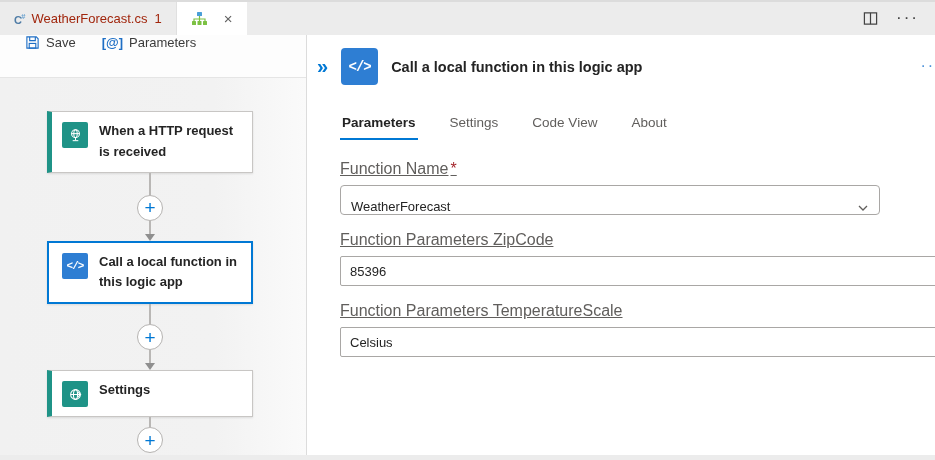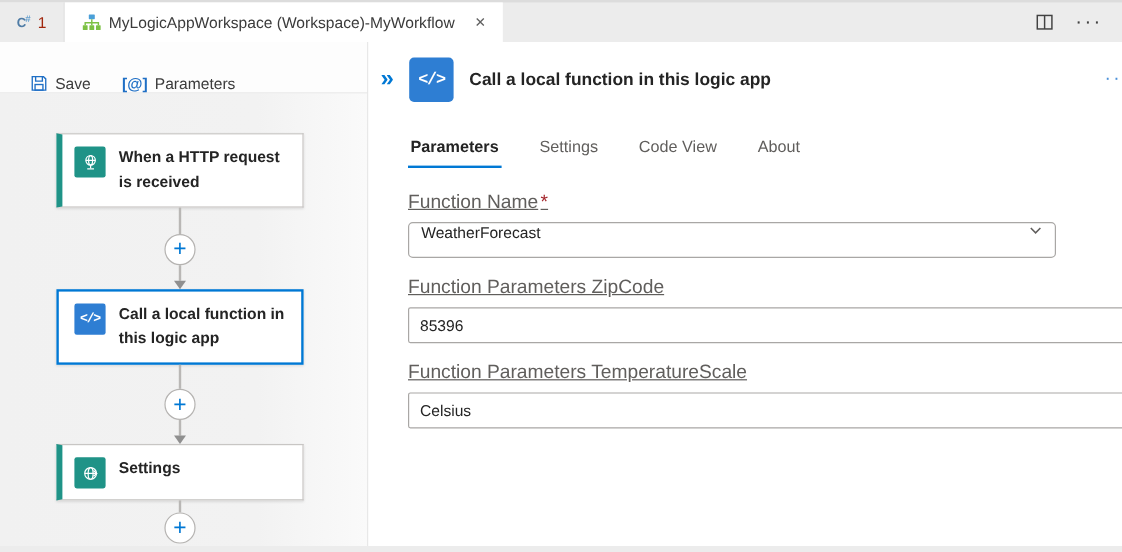--- a/index.html
+++ b/index.html
@@ -33,21 +33,21 @@
 
   
   .editor { display: flex; height: 420px; }
 
   
   .designer {
     width: 307px; min-width: 307px; border-right: 1px solid #dcdcdc;
     display: flex; flex-direction: column; background: #fff;
   }
   .toolbar {
-    height: 43px; display: flex; align-items: flex-end; gap: 26px;
+    height: 43px; display: flex; align-items: flex-start; gap: 26px;
     padding-left: 25px; border-bottom: 1px solid #e5e5e5; background: #fdfdfd;
   }
   .toolbar .tbtn { display: flex; align-items: center; gap: 6px; color: #3b3b3b; cursor: pointer; font-size: 13px; }
   .toolbar .tico { color: #1f6fc5; font-size: 13px; font-weight: 600; display: inline-flex; }
   .canvas {
     flex: 1; background: linear-gradient(90deg, #f1f1f1 0%, #f2f2f2 70%, #fafafa 100%);
     overflow: hidden;
   }
   .flow-col { width: 206px; margin-left: 47px; padding-top: 33px; display: flex; flex-direction: column; align-items: center; }
 
@@ -94,53 +94,53 @@
   .ptabs { display: flex; gap: 30px; margin: 14px 0 0 33px; }
   .ptab { font-size: 13.5px; color: #605e5c; padding: 6px 2px 8px; cursor: pointer; border-bottom: 2px solid transparent; }
   .ptab.active { color: #242424; font-weight: 700; border-bottom: 2px solid #0078d4; }
 
   .pform { margin: 20px 0 0 33px; }
   .field { margin-bottom: 16px; }
   .flabel { font-size: 16px; color: #605e5c; margin-bottom: 7px; text-decoration: underline; }
   .flabel .req { color: #a4262c; margin-left: 2px; }
   .combo {
     width: 540px; height: 30px; border: 1px solid #a9a7a5; border-radius: 4px;
-    display: flex; align-items: flex-start; padding: 0 10px; background: #fff; cursor: pointer;
+    display: flex; align-items: flex-end; padding: 0 10px; background: #fff; cursor: pointer;
   }
   .combo .cval { font-size: 13px; color: #242424; }
   .combo .chev { margin-left: auto; display: inline-flex; color: #605e5c; }
   .input-row { display: flex; align-items: center; gap: 13px; }
   .tinput {
     width: 604px; height: 30px; border: 1px solid #a9a7a5; border-radius: 2px;
     font-size: 13px; color: #242424; padding: 0 9px; font-family: "Liberation Sans", sans-serif;
     background: #fff; outline: none;
   }
   .del-x { color: #2b88d8; font-size: 16px; cursor: pointer; line-height: 1; }
 
   .bottom-strip { height: 5px; background: #ececec; }
 </style>
 </head>
 <body>
 
 <div class="tabbar">
   <div class="tab inactive">
     <span class="csharp-ic">C<sup>#</sup></span>
+    <span>WeatherForecast.cs</span>
     <span class="badge">1</span>
   </div>
   <div class="tab active">
     <span style="display:inline-flex;">
       <svg width="16" height="16" viewBox="0 0 16 16">
         <rect x="6" y="1" width="5" height="4" rx="0.5" fill="#4a9fd8"></rect>
         <path d="M8.5 5v3 M3 10V8h11v2 M8.5 8v2" stroke="#7cc143" stroke-width="1.2" fill="none"></path>
         <rect x="1" y="10" width="4" height="4" rx="0.5" fill="#7cc143"></rect>
         <rect x="6.5" y="10" width="4" height="4" rx="0.5" fill="#7cc143"></rect>
         <rect x="12" y="10" width="4" height="4" rx="0.5" fill="#7cc143"></rect>
       </svg>
     </span>
-    <span>MyLogicAppWorkspace (Workspace)-MyWorkflow</span>
     <span class="close">×</span>
   </div>
   <div class="tabbar-actions">
     <span class="ic">
       <svg width="15" height="15" viewBox="0 0 16 16" fill="none" stroke="#424242" stroke-width="1.3">
         <rect x="1.5" y="2" width="13" height="12"></rect>
           <line x1="8" y1="2" x2="8" y2="14"></line>
       </svg>
     </span>
     <span class="ellipsis-dark">···</span>

